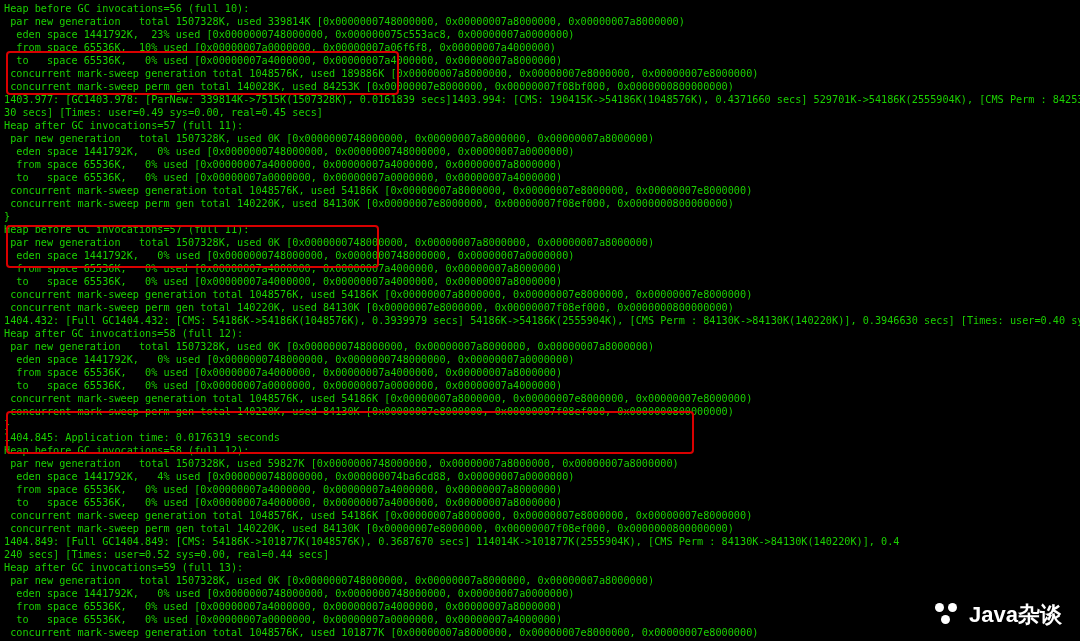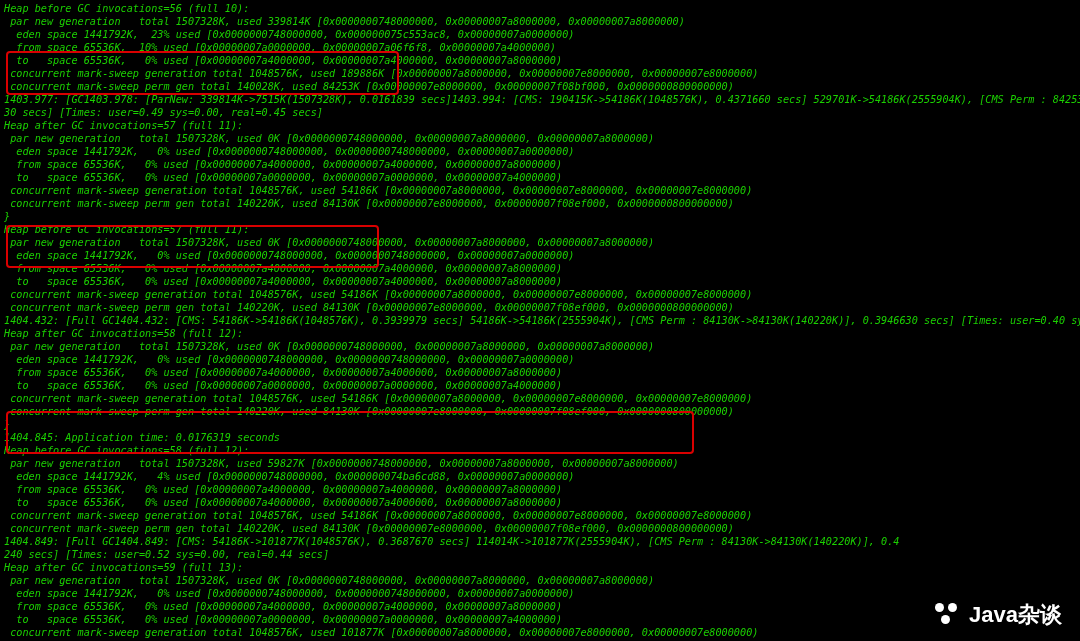--- a/index.html
+++ b/index.html
@@ -11,21 +11,21 @@
     font-family:Menlo,Consolas,monospace;
     font-size:10.2px;
     line-height:13px;
     color:#1bd000;
     position:relative;
   }
   .terminal{
     padding:2px 4px;
     white-space:pre;
   }
-  .line{white-space:pre;font-style:italic;}
+  .line{white-space:pre;}
   .box{
     position:absolute;
     border:2px solid #d90000;
     border-radius:4px;
     pointer-events:none;
   }
   .watermark{
     position:absolute;
     right:18px;
     bottom:14px;

